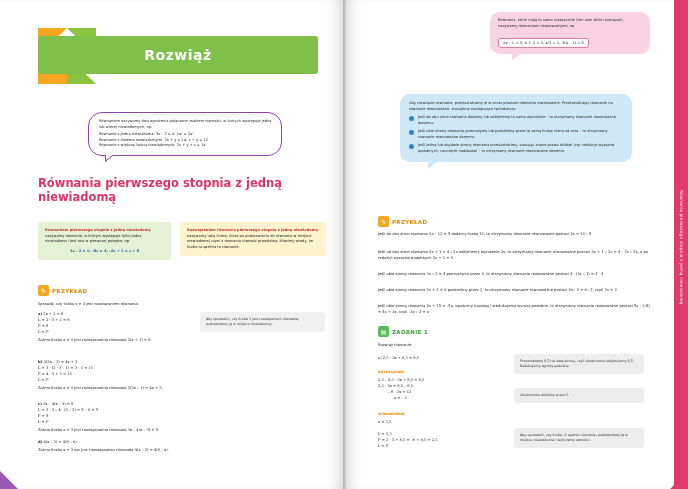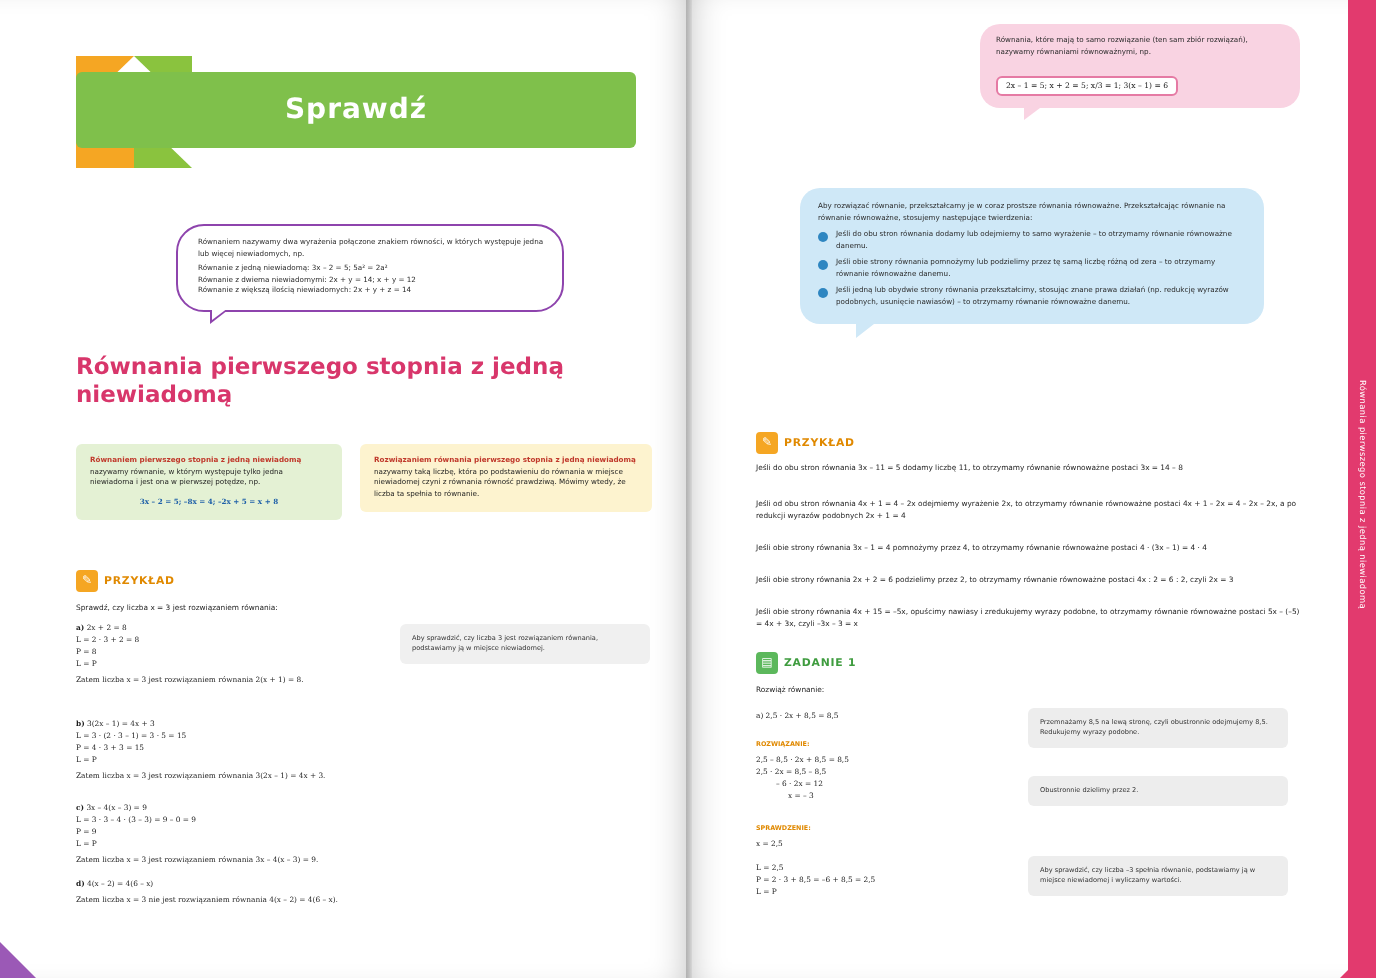--- a/index.html
+++ b/index.html
@@ -168,21 +168,21 @@
   <div class="page page-left">
 
     <div class="deco">
       <i class="d1"></i>
         <i class="d2"></i>
         <i class="d3"></i>
         <i class="d4"></i>
     </div>
 
     <div class="title-band">
-      <span>Sprawdź</span>
+      <span>Rozwiąż</span>
     </div>
 
     <div class="bubble-purple">
       <div class="tiny">Równaniem nazywamy dwa wyrażenia połączone znakiem równości, w których występuje jedna lub więcej niewiadomych, np.</div>
       <div class="tiny" style="margin-top:2px;">Równanie z jedną niewiadomą:  3x – 2 = 5;   5a² = 2a²</div>
       <div class="tiny">Równanie z dwiema niewiadomymi: 2x + y = 14;  x + y = 12</div>
       <div class="tiny">Równanie z większą ilością niewiadomych: 2x + y + z = 14</div>
     </div>
 
     <div class="h-sect">Równania pierwszego stopnia z jedną niewiadomą</div>

